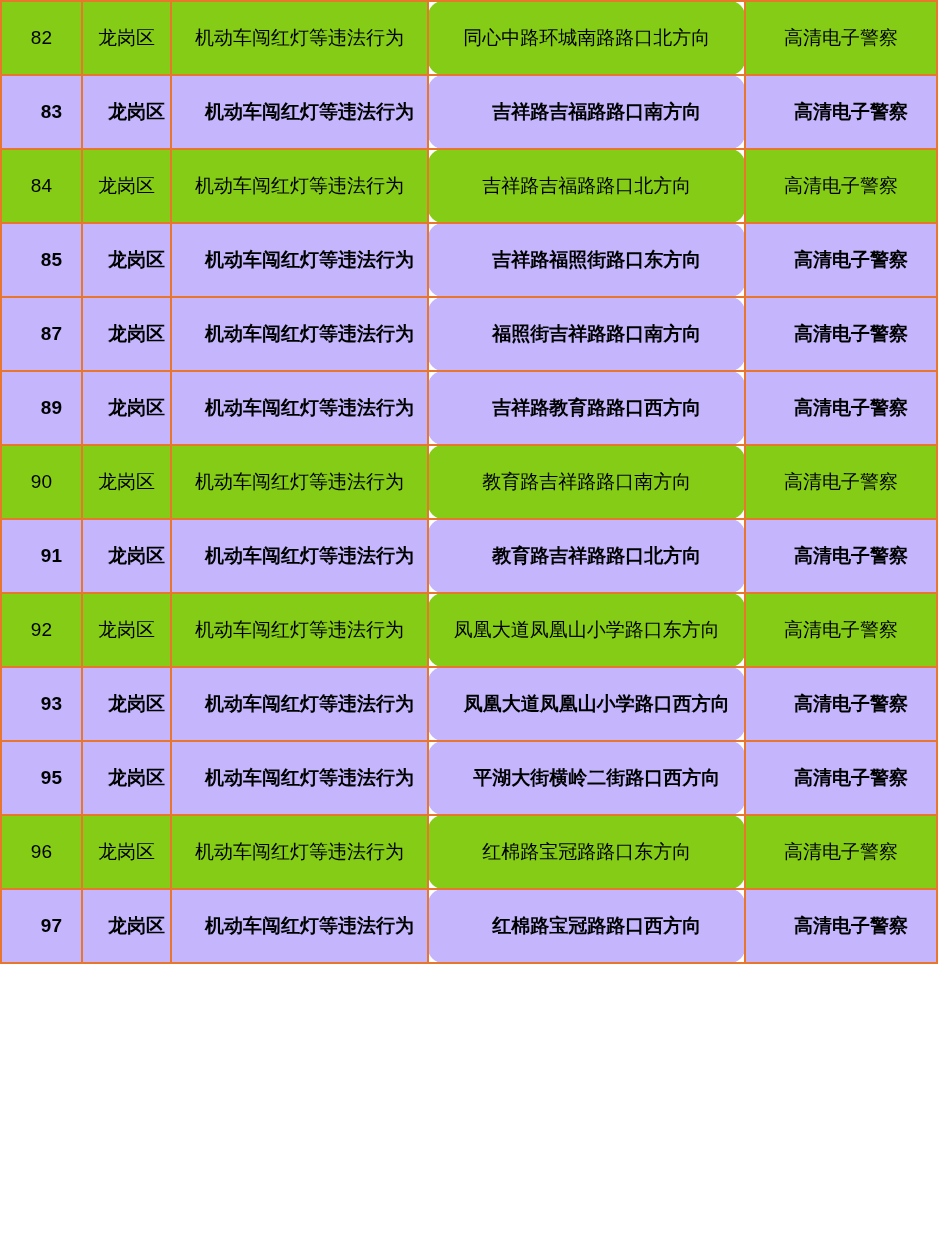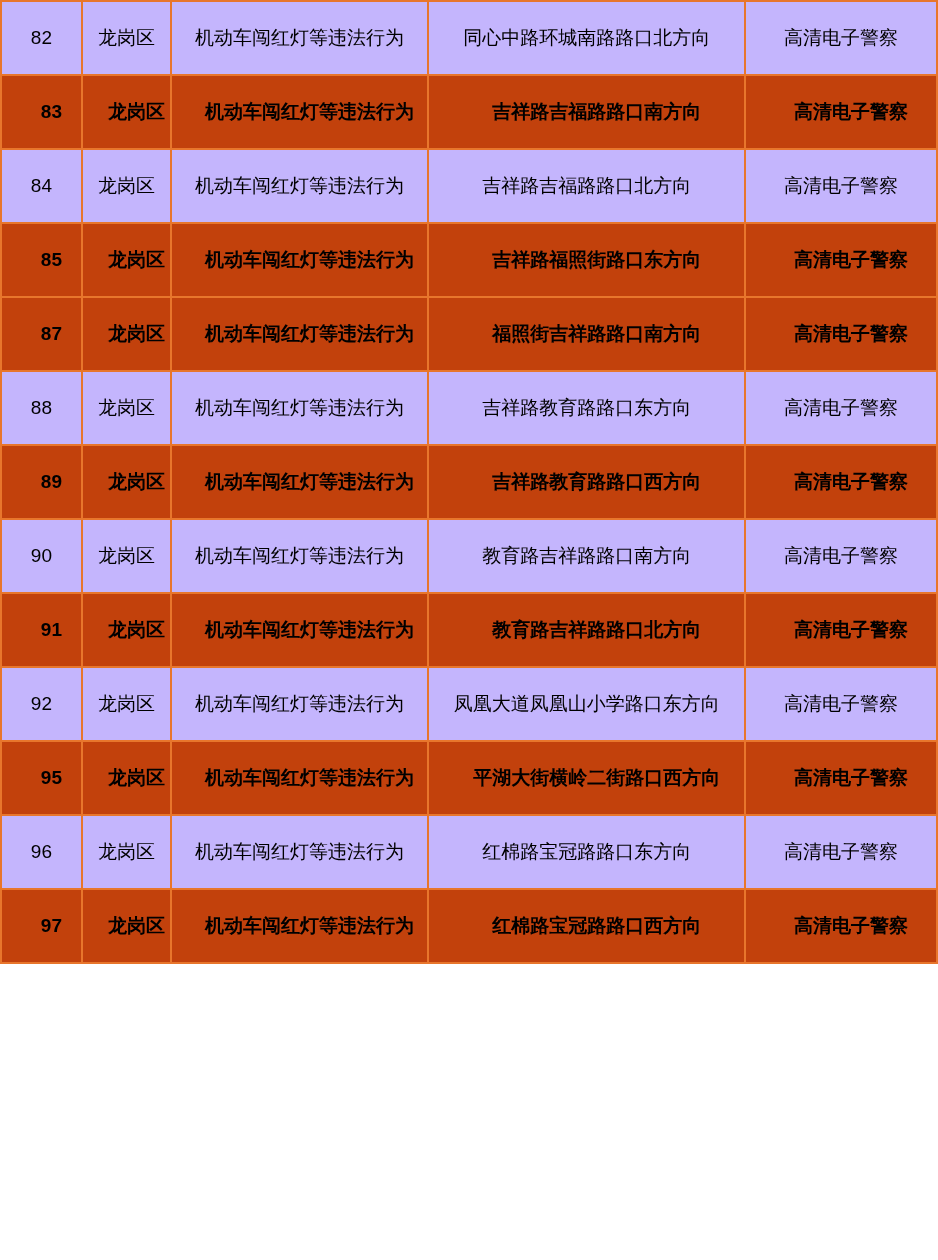--- a/index.html
+++ b/index.html
@@ -33,30 +33,30 @@
     font-size: 19px;
     color: #000000;
     line-height: 1.2;
     height: 74px;
     box-sizing: border-box;
     word-break: keep-all;
     white-space: nowrap;
     overflow: hidden;
   }
   tr.row-odd td {
-    background: #c4b5fd;
+    background: #84cc16;
   }
   tr.row-even td {
-    background: #c2410c;
+    background: #c4b5fd;
     padding-left: 24px;
   }
   td.col-no { width: 78px; }
   td.col-district { width: 86px; }
   td.col-violation { width: 248px; margin-left: 48px; }
-  td.col-location { width: 306px; }
+  td.col-location { width: 306px; border-radius: 15px; }
   td.col-device { width: 185px; }
   td.col-violation, td.col-location, td.col-device, td.col-district {
     font-size: 19px;
   }
   tr.row-even td {
     font-weight: bold;
   }
   tr.row-odd td {
     font-weight: normal;
   }
@@ -95,27 +95,20 @@
         <td class="col-location">吉祥路福照街路口东方向</td>
         <td class="col-device">高清电子警察</td>
       </tr>
       <tr class="row-even">
         <td class="col-no">87</td>
         <td class="col-district">龙岗区</td>
         <td class="col-violation">机动车闯红灯等违法行为</td>
         <td class="col-location">福照街吉祥路路口南方向</td>
         <td class="col-device">高清电子警察</td>
       </tr>
-      <tr class="row-odd">
-        <td class="col-no">88</td>
-        <td class="col-district">龙岗区</td>
-        <td class="col-violation">机动车闯红灯等违法行为</td>
-        <td class="col-location">吉祥路教育路路口东方向</td>
-        <td class="col-device">高清电子警察</td>
-      </tr>
       <tr class="row-even">
         <td class="col-no">89</td>
         <td class="col-district">龙岗区</td>
         <td class="col-violation">机动车闯红灯等违法行为</td>
         <td class="col-location">吉祥路教育路路口西方向</td>
         <td class="col-device">高清电子警察</td>
       </tr>
       <tr class="row-odd">
         <td class="col-no">90</td>
         <td class="col-district">龙岗区</td>
@@ -131,20 +124,27 @@
         <td class="col-device">高清电子警察</td>
       </tr>
       <tr class="row-odd">
         <td class="col-no">92</td>
         <td class="col-district">龙岗区</td>
         <td class="col-violation">机动车闯红灯等违法行为</td>
         <td class="col-location">凤凰大道凤凰山小学路口东方向</td>
         <td class="col-device">高清电子警察</td>
       </tr>
       <tr class="row-even">
+        <td class="col-no">93</td>
+        <td class="col-district">龙岗区</td>
+        <td class="col-violation">机动车闯红灯等违法行为</td>
+        <td class="col-location">凤凰大道凤凰山小学路口西方向</td>
+        <td class="col-device">高清电子警察</td>
+      </tr>
+      <tr class="row-even">
         <td class="col-no">95</td>
         <td class="col-district">龙岗区</td>
         <td class="col-violation">机动车闯红灯等违法行为</td>
         <td class="col-location">平湖大街横岭二街路口西方向</td>
         <td class="col-device">高清电子警察</td>
       </tr>
       <tr class="row-odd">
         <td class="col-no">96</td>
         <td class="col-district">龙岗区</td>
         <td class="col-violation">机动车闯红灯等违法行为</td>

